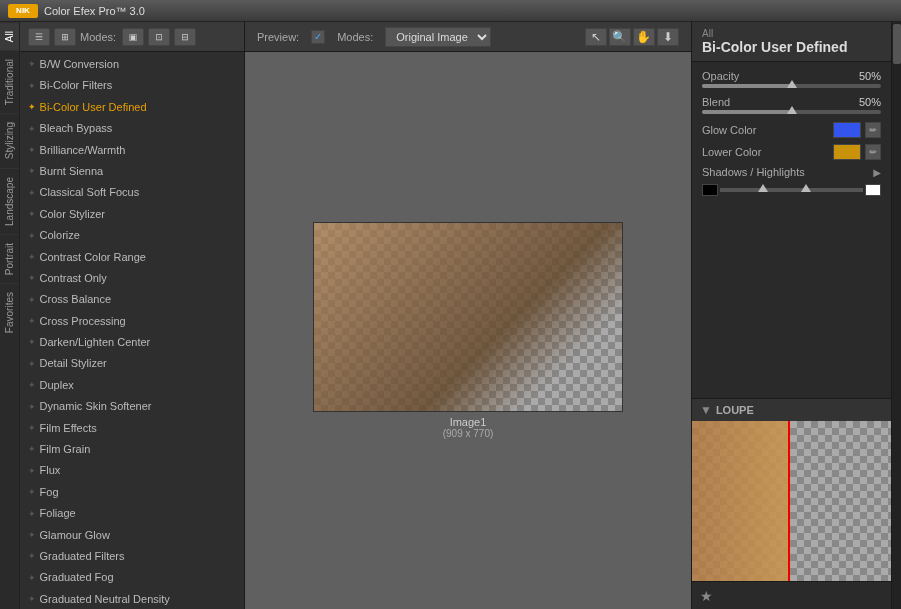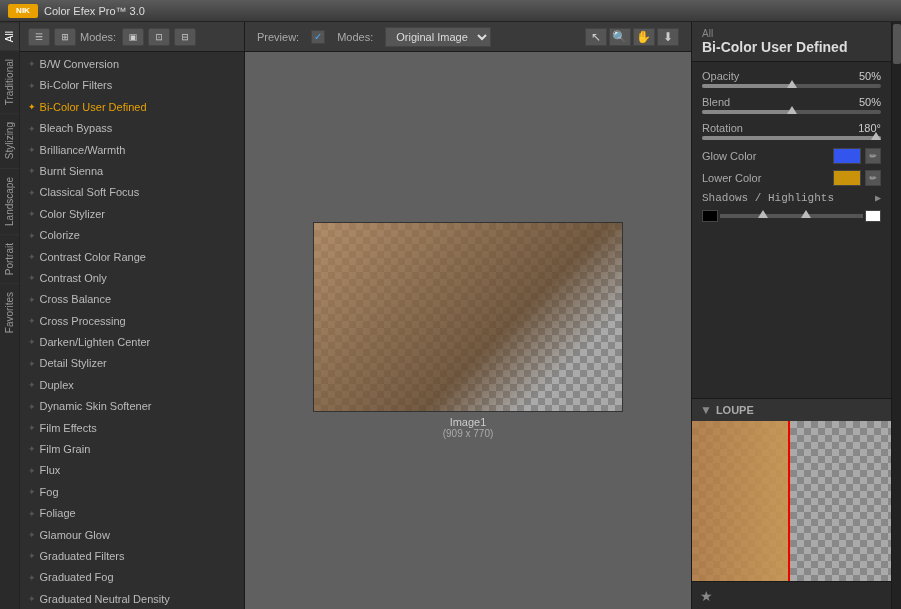--- a/index.html
+++ b/index.html
@@ -325,21 +325,20 @@
       font-size: 9px;
       color: #aaa;
       cursor: pointer;
     }
 
     .shadows-row {
       display: flex;
       align-items: center;
       margin-bottom: 6px;
       justify-content: space-between;
-      font-family: Liberation Mono, monospace;
     }
     .shadows-label {
       color: #aaa;
       font-size: 11px;
     }
 
     
     .loupe-section {
       border-top: 1px solid #1a1a1a;
     }
@@ -542,30 +541,20 @@
               <span class="param-label">Blend</span>
               <span class="param-value">50%</span>
             </div>
             <div class="slider-track">
               <div class="slider-fill" style="width:50%"></div>
               <div class="slider-thumb" style="left:calc(50% - 5px)"></div>
             </div>
           </div>
 
 
-          <div class="param-row">
-            <div class="param-label-row">
-              <span class="param-label">Rotation</span>
-              <span class="param-value">180°</span>
-            </div>
-            <div class="slider-track">
-              <div class="slider-fill" style="width:100%"></div>
-              <div class="slider-thumb" style="left:calc(100% - 10px)"></div>
-            </div>
-          </div>
 
           <div class="color-row">
             <span class="color-label">Glow Color</span>
             <div class="color-swatch" style="background:#3355ee;"></div>
             <div class="color-edit-btn">✏</div>
           </div>
 
           <div class="color-row">
             <span class="color-label">Lower Color</span>
             <div class="color-swatch" style="background:#c8930a;"></div>

